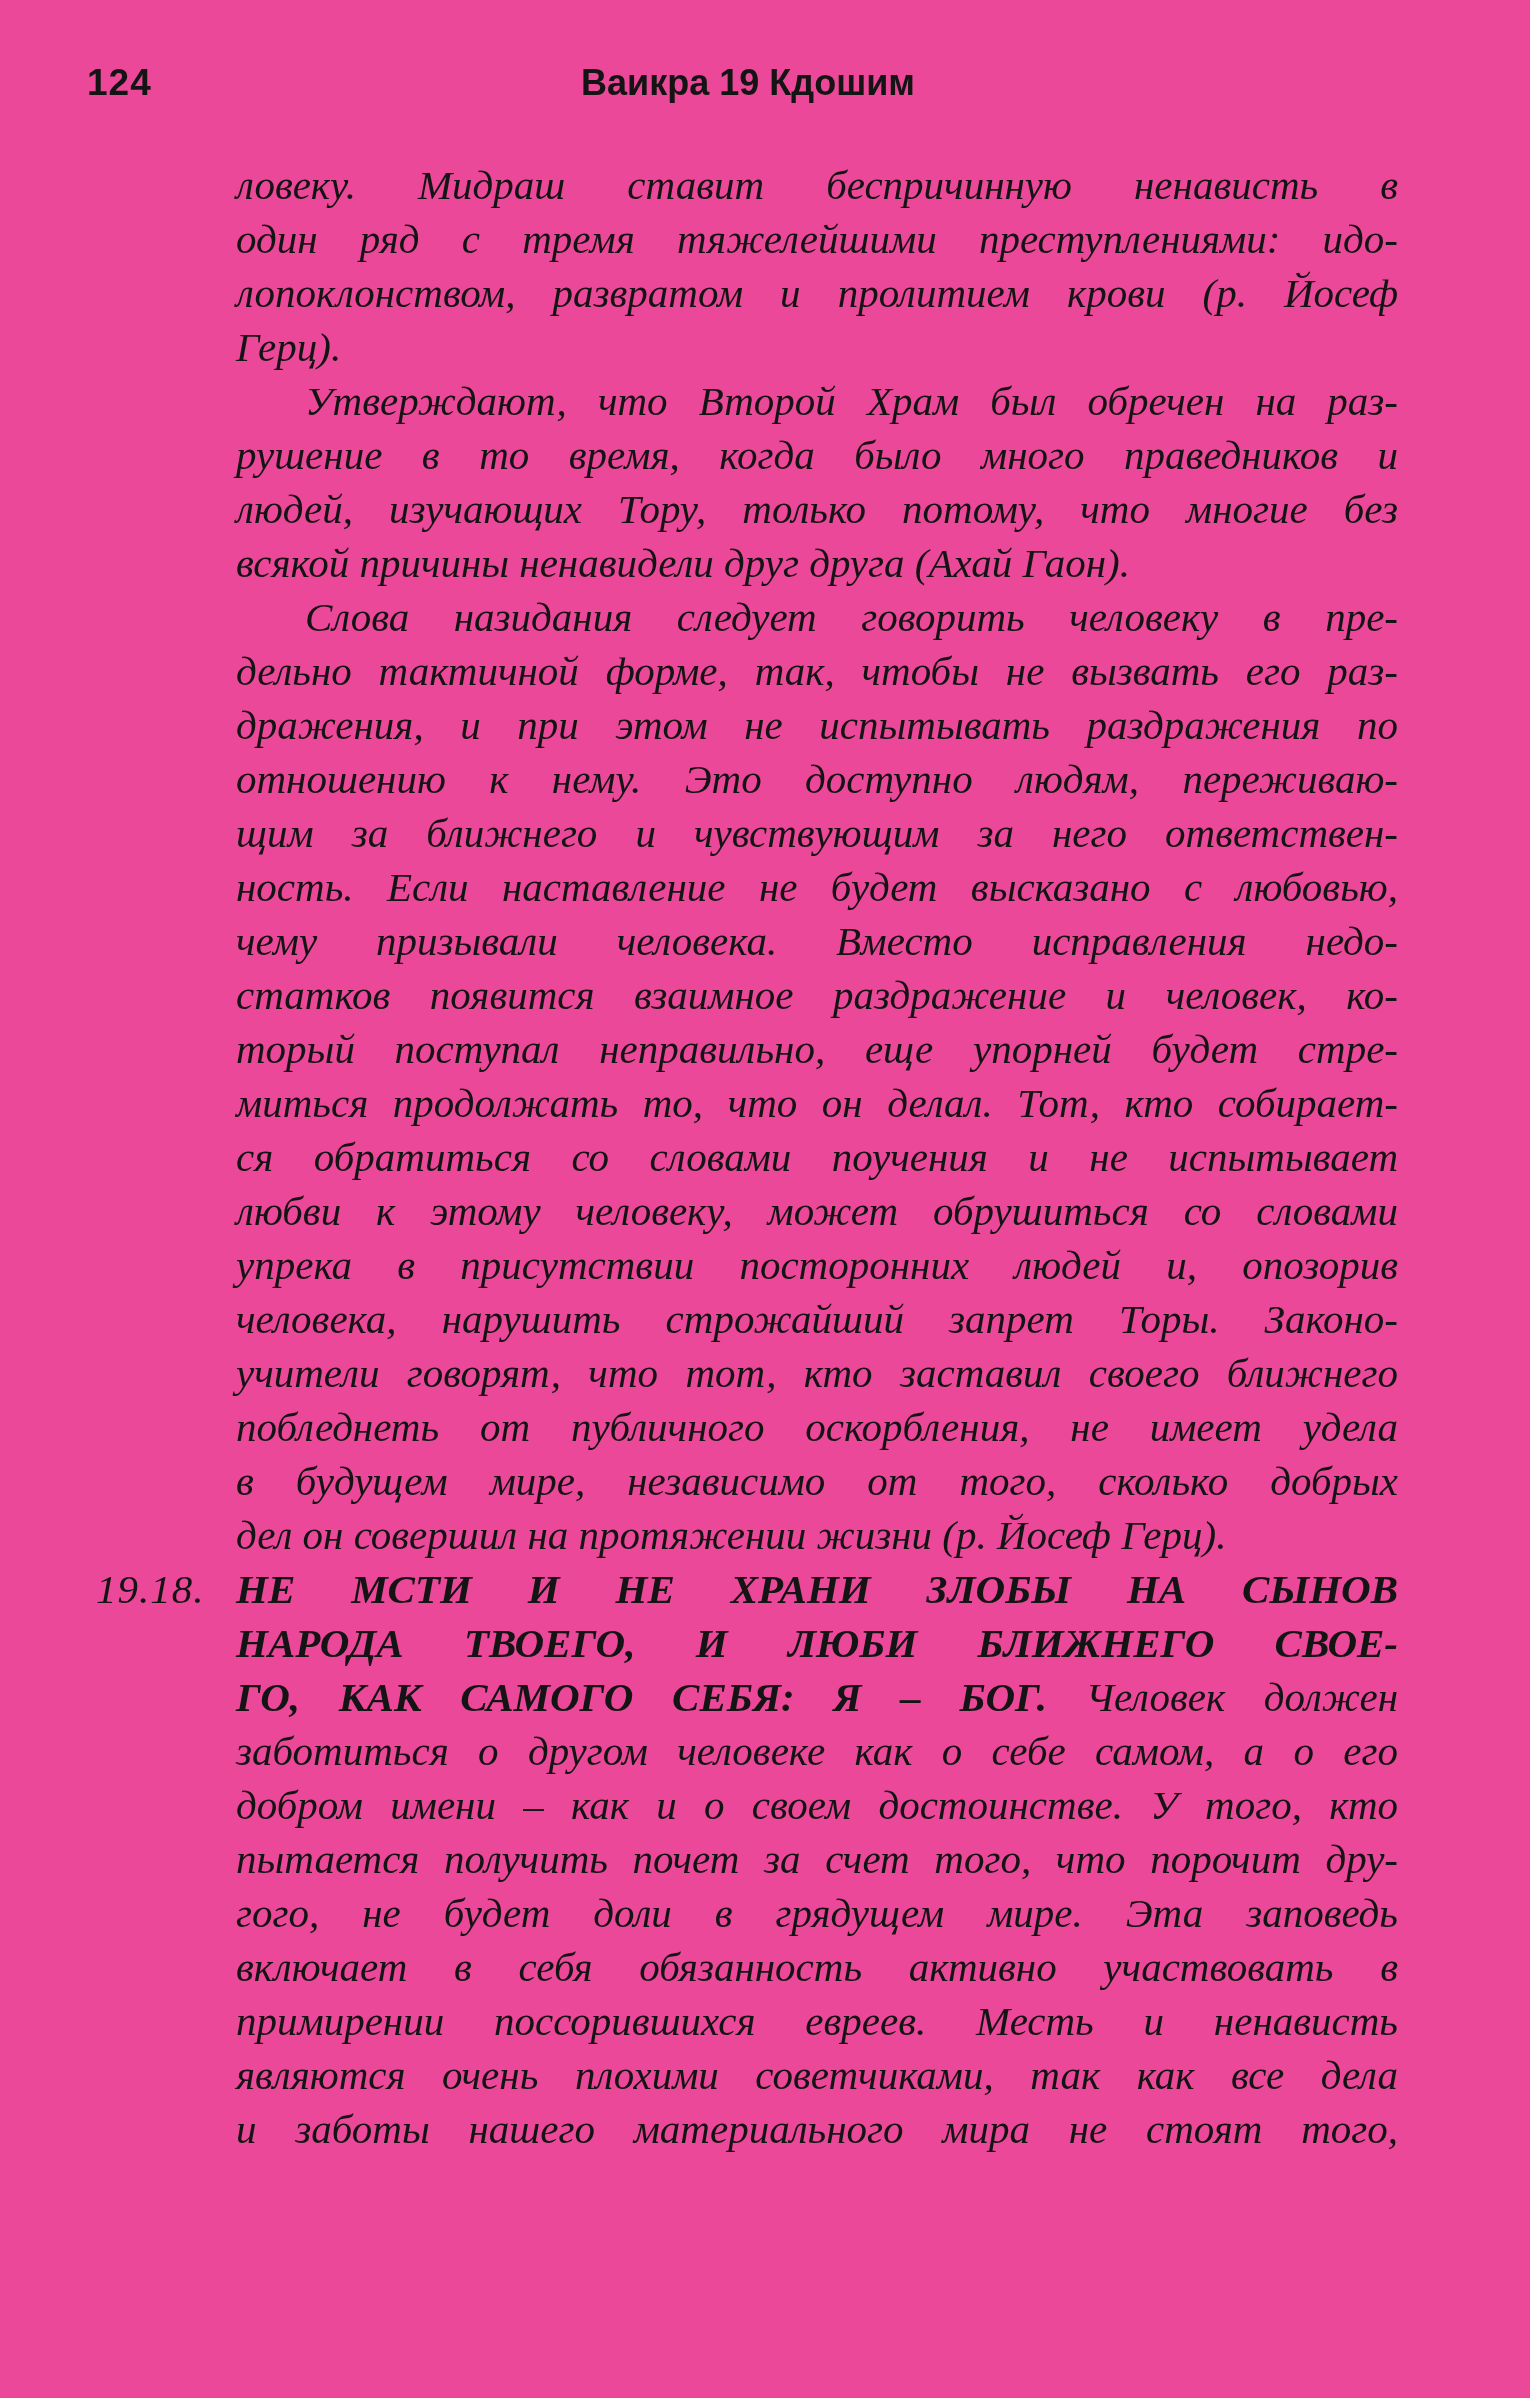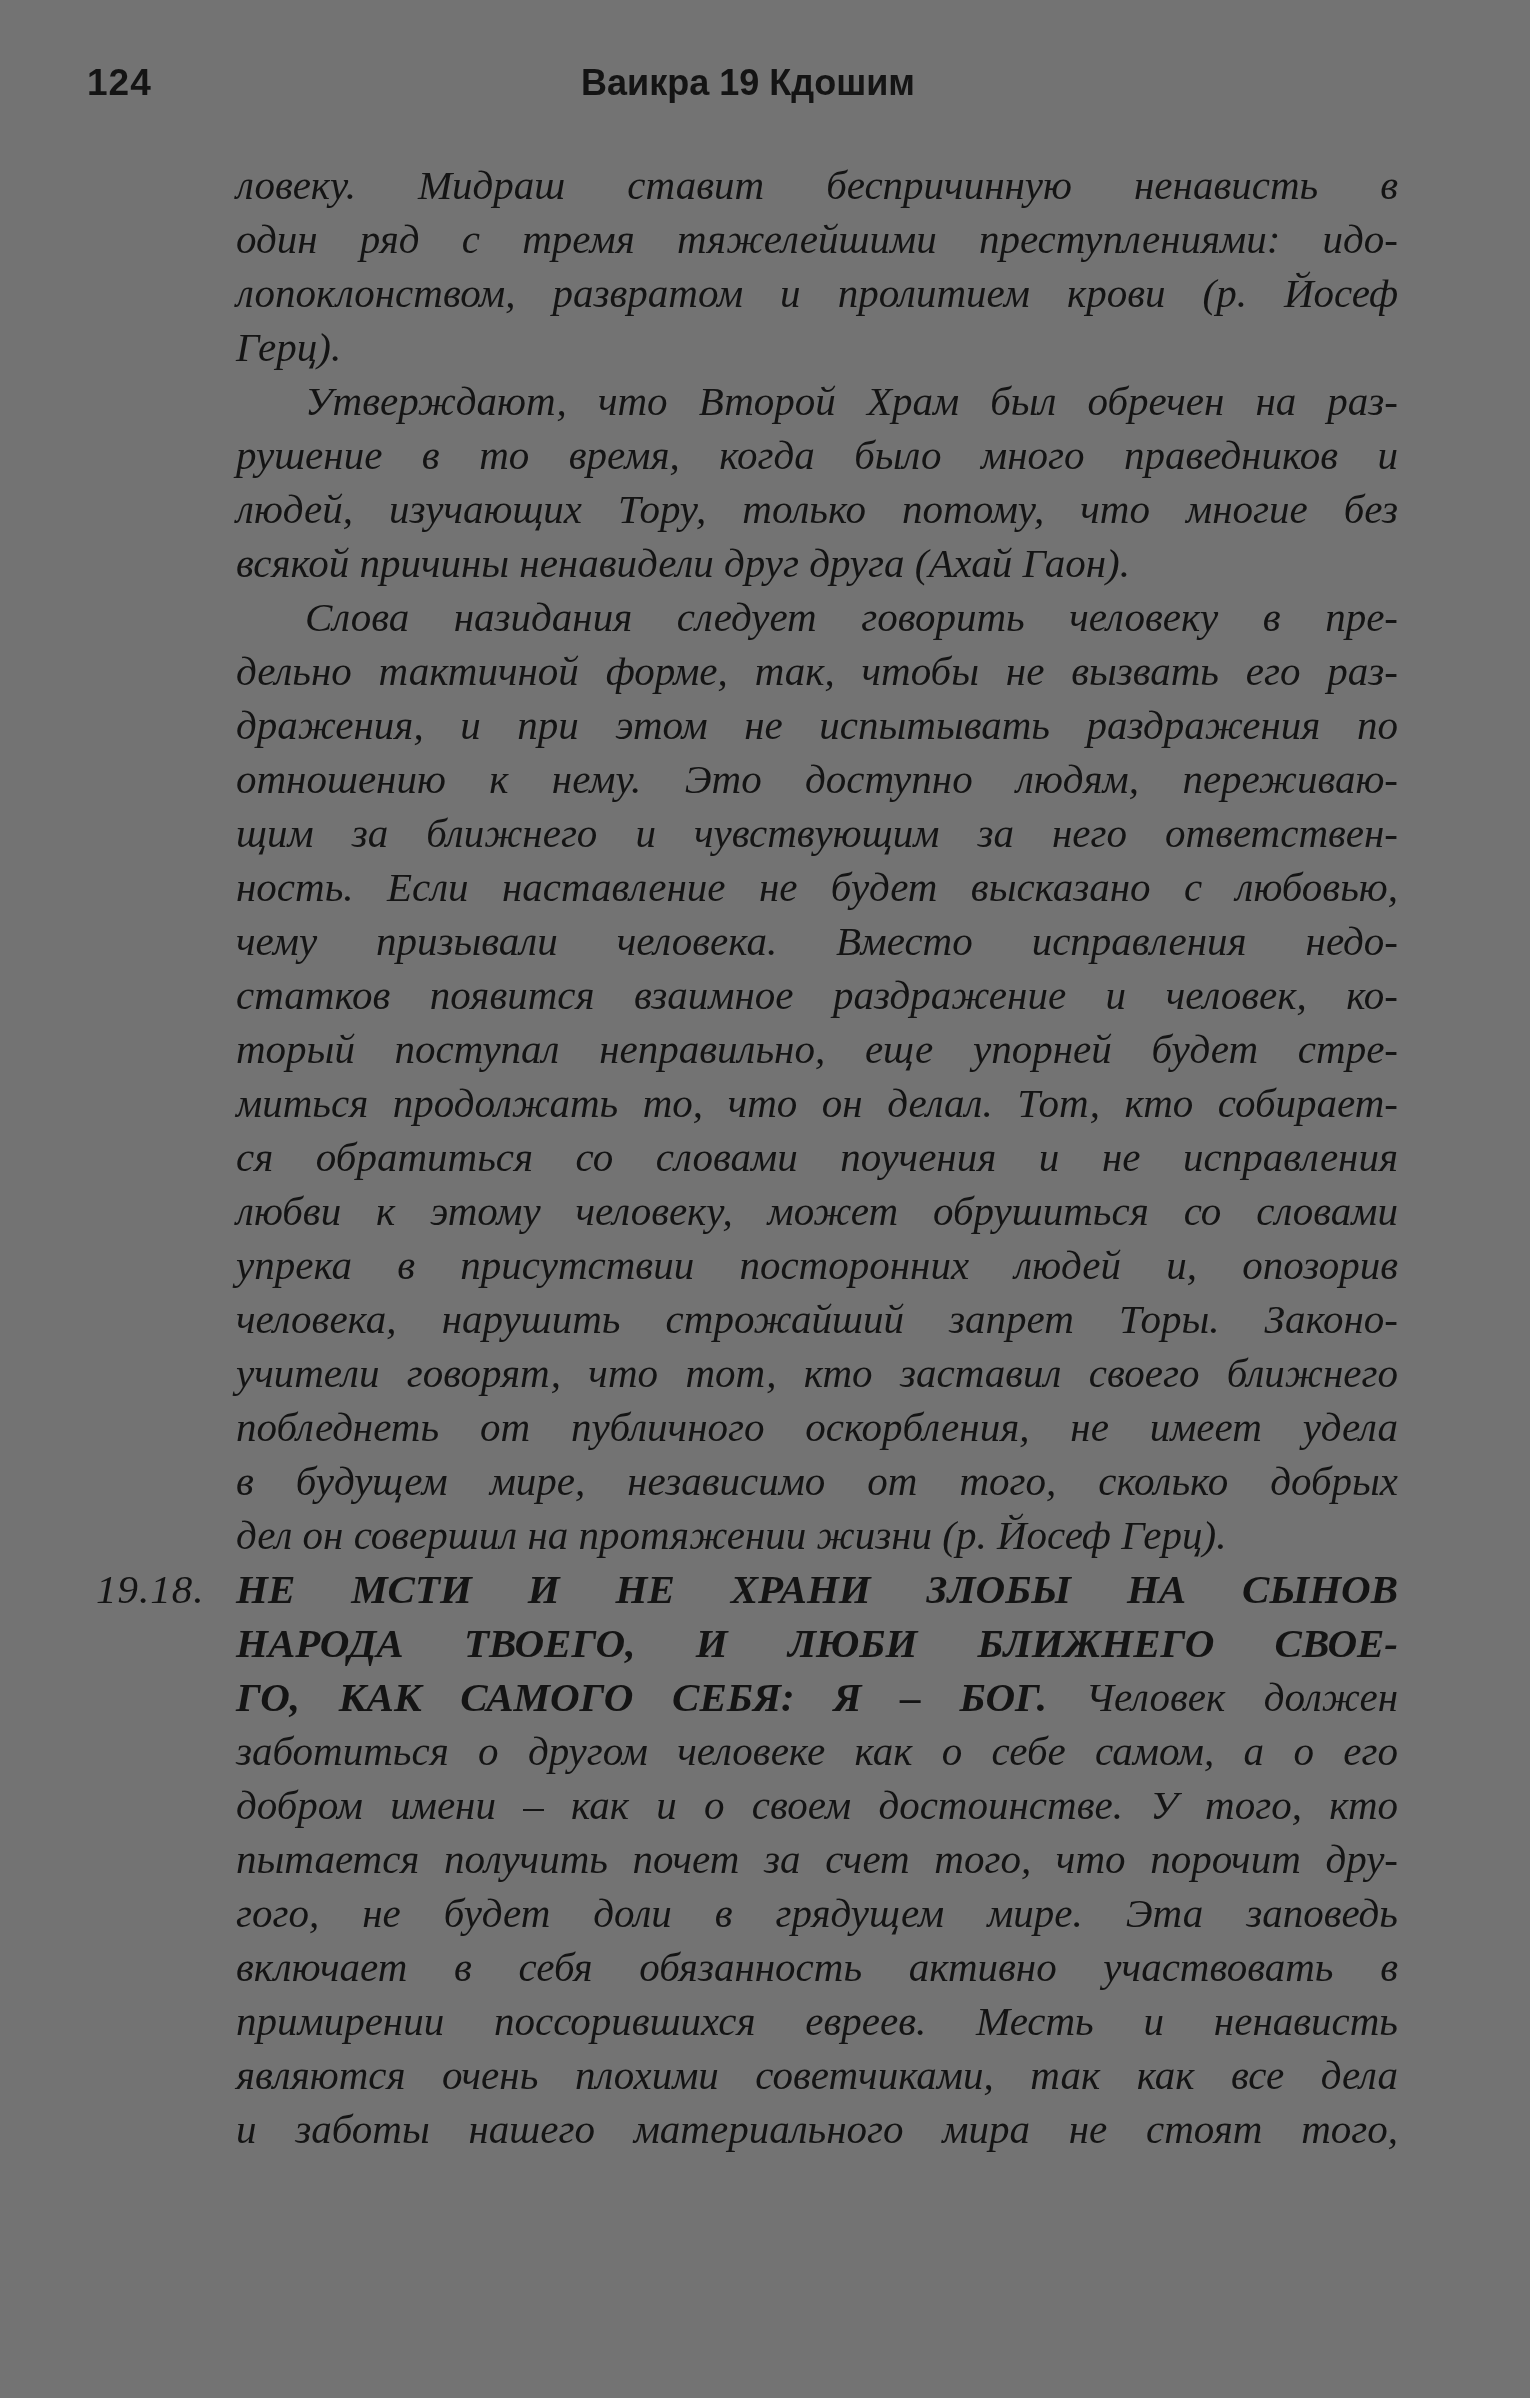--- a/index.html
+++ b/index.html
@@ -4,21 +4,21 @@
 <style>
   html, body {
     margin: 0;
     padding: 0;
     background: #e9e7e2;
   }
   .page {
     position: relative;
     width: 1531px;
     height: 2399px;
-    background: #737373;
+    background: #ec4899;
     color: #141414;
     font-family: "Liberation Serif", serif;
     overflow: hidden;
   }
   .page-number {
     position: absolute;
     left: 87px;
     top: 61px;
     font-family: "Liberation Sans", sans-serif;
     font-weight: bold;
@@ -86,21 +86,21 @@
         <div class="line"><span class="seg">Слова назидания следует говорить человеку в пре-</span></div>
         <div class="line"><span class="seg">дельно тактичной форме, так, чтобы не вызвать его раз-</span></div>
         <div class="line"><span class="seg">дражения, и при этом не испытывать раздражения по</span></div>
         <div class="line"><span class="seg">отношению к нему. Это доступно людям, переживаю-</span></div>
         <div class="line"><span class="seg">щим за ближнего и чувствующим за него ответствен-</span></div>
         <div class="line"><span class="seg">ность. Если наставление не будет высказано с любовью,</span></div>
         <div class="line"><span class="seg">чему призывали человека. Вместо исправления недо-</span></div>
         <div class="line"><span class="seg">статков появится взаимное раздражение и человек, ко-</span></div>
         <div class="line"><span class="seg">торый поступал неправильно, еще упорней будет стре-</span></div>
         <div class="line"><span class="seg">миться продолжать то, что он делал. Тот, кто собирает-</span></div>
-        <div class="line"><span class="seg">ся обратиться со словами поучения и не исправления</span></div>
+        <div class="line"><span class="seg">ся обратиться со словами поучения и не испытывает</span></div>
         <div class="line"><span class="seg">любви к этому человеку, может обрушиться со словами</span></div>
         <div class="line"><span class="seg">упрека в присутствии посторонних людей и, опозорив</span></div>
         <div class="line"><span class="seg">человека, нарушить строжайший запрет Торы. Законо-</span></div>
         <div class="line"><span class="seg">учители говорят, что тот, кто заставил своего ближнего</span></div>
         <div class="line"><span class="seg">побледнеть от публичного оскорбления, не имеет удела</span></div>
         <div class="line"><span class="seg">в будущем мире, независимо от того, сколько добрых</span></div>
         <div class="line end"><span class="seg">дел он совершил на протяжении жизни (р. Йосеф Герц).</span></div>
       </div>
       <div class="para">
         <span class="verse-num">19.18.</span>

